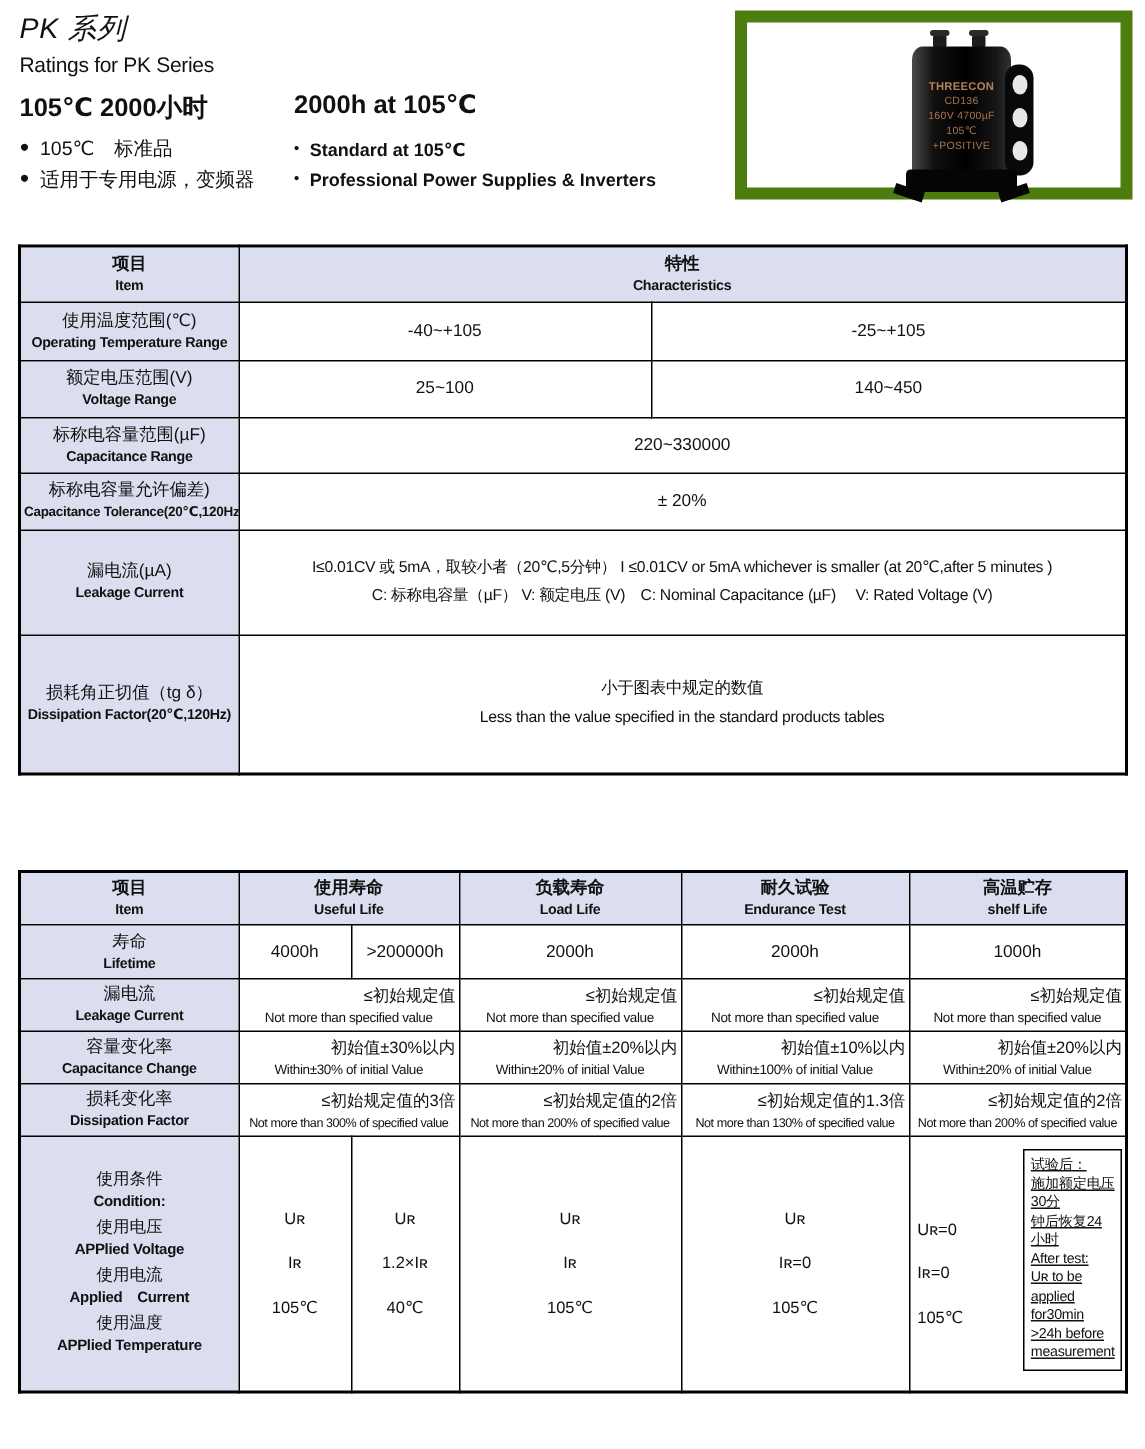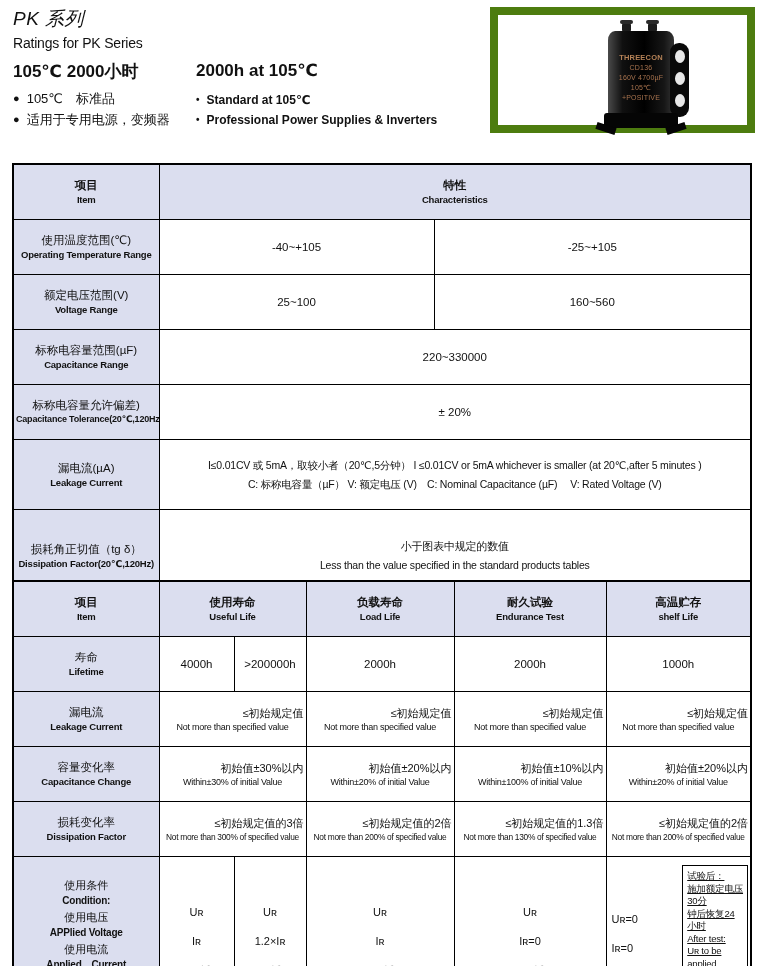--- a/index.html
+++ b/index.html
@@ -35,21 +35,21 @@
   .cap-brand{font-size:7.5px;font-weight:bold;color:#b58257;}
   .cap-clamp{position:absolute;left:70px;top:24px;width:19px;height:74px;background:#090909;border-radius:9px;}
   .hole{position:absolute;left:5px;width:10px;height:13px;background:#e8e8e8;border-radius:50%;}
   .cap-base{position:absolute;left:4px;top:94px;width:74px;height:15px;background:#050505;border-radius:3px;}
   .foot{position:absolute;top:106px;width:20px;height:7px;background:#050505;}
   .foot.l{left:-4px;transform:rotate(18deg);}
   .foot.r{left:66px;transform:rotate(-18deg);}
 
   
   table{border-collapse:collapse;table-layout:fixed;position:absolute;left:12px;background:#fff;}
-  td,th{border:1.6px solid var(--bd);vertical-align:middle;text-align:center;padding:13px 2px;overflow:hidden;}
+  td,th{border:1.6px solid var(--bd);vertical-align:middle;text-align:center;padding:3px 2px;overflow:hidden;}
   table{border:2.5px solid var(--bd);}
   th{background:var(--lav);font-weight:normal;}
   .lbl{background:var(--lav);}
   .cn{font-size:11.5px;line-height:15px;}
   .en{font-size:9.5px;font-weight:bold;line-height:13px;letter-spacing:-0.2px;white-space:nowrap;}
   th .cn{font-weight:bold;}
   .val{font-size:11.5px;}
   .mix{font-size:10.5px;line-height:19px;letter-spacing:-0.2px;white-space:nowrap;}
   .t1{top:163px;width:738px;}
   .t2{top:580px;width:738px;}
@@ -148,21 +148,21 @@
       </td>
       <td class="val">-40~+105</td>
       <td class="val">-25~+105</td>
     </tr>
     <tr style="height:38px">
       <td class="lbl">
         <div class="cn">额定电压范围(V)</div>
         <div class="en">Voltage Range</div>
       </td>
       <td class="val">25~100</td>
-      <td class="val">160~560</td>
+      <td class="val">140~450</td>
     </tr>
     <tr style="height:37px">
       <td class="lbl">
         <div class="cn">标称电容量范围(µF)</div>
         <div class="en">Capacitance Range</div>
       </td>
       <td class="val" colspan="2">220~330000</td>
     </tr>
     <tr style="height:38px">
       <td class="lbl">

